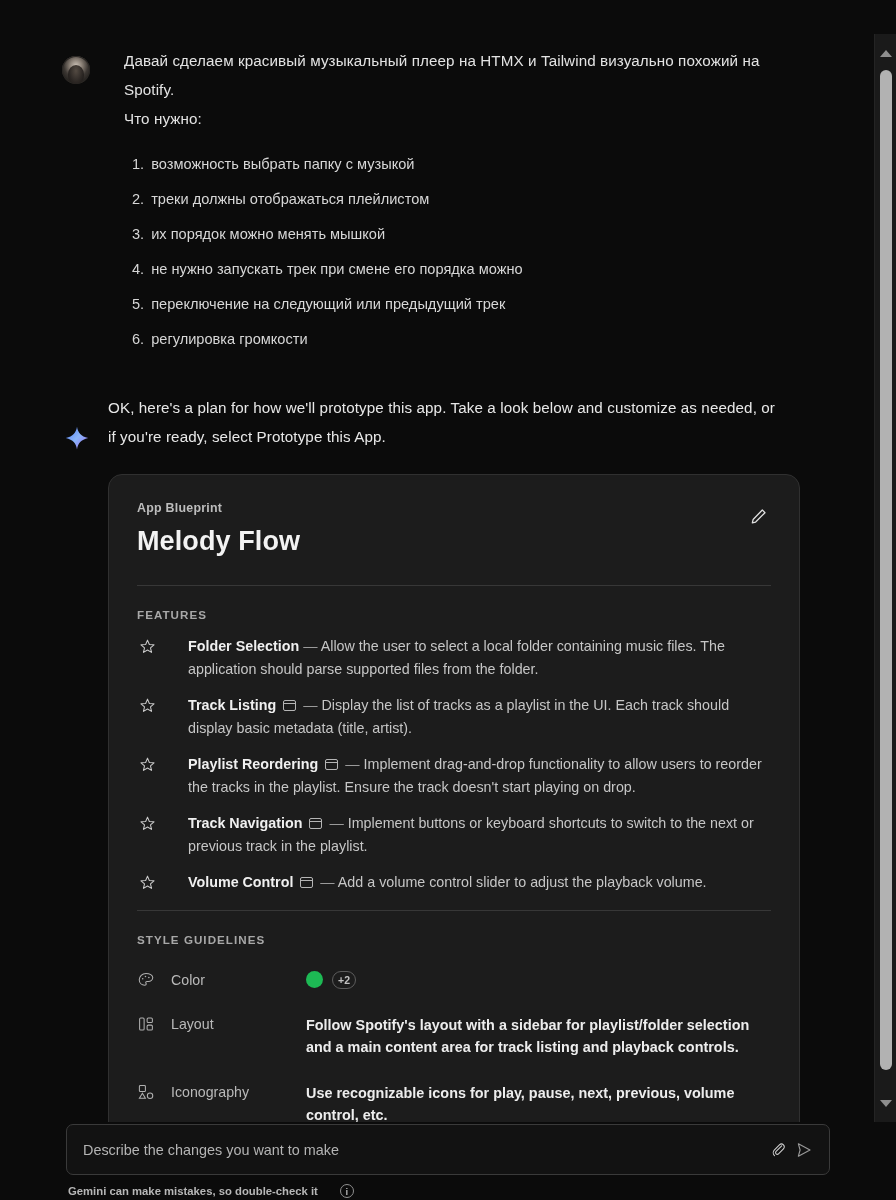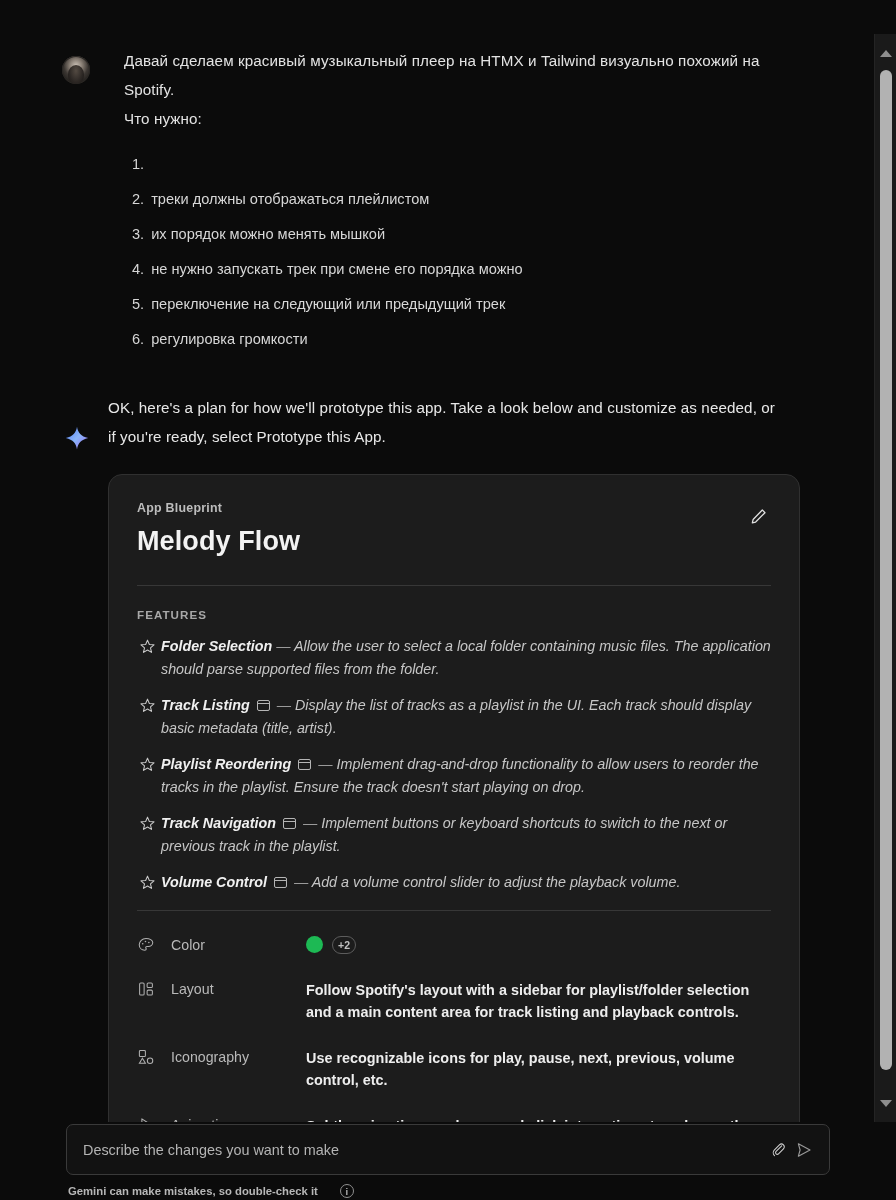--- a/index.html
+++ b/index.html
@@ -155,24 +155,23 @@
     font-size: 11.6px;
     font-weight: bold;
     color: #a8a8a8;
     letter-spacing: 1.05px;
     margin: 22px 0 14px 0;
   }
 
   
   .feat {
     display: flex;
-    gap: 5px;
+    gap: 32px;
     margin-bottom: 14px;
     padding-left: 2px;
-    font-style: italic;
   }
   .feat-star {
     flex: 0 0 17px;
     width: 17px; height: 17px;
     margin-top: 3px;
   }
   .feat-body {
     flex: 1;
     font-size: 14.3px;
     line-height: 22.5px;
@@ -356,20 +355,21 @@
     <div class="content">
 
       <div class="msg-user">
         <div class="avatar"></div>
         <div class="msg-user-body">
           <div class="user-text">Давай сделаем красивый музыкальный плеер на HTMX и Tailwind визуально похожий на Spotify.</div>
           <div class="user-text">Что нужно:</div>
           <ul class="req-list">
             <li>
               <span class="req-num">1.</span>
+              <span>возможность выбрать папку с музыкой</span>
             </li>
             <li>
               <span class="req-num">2.</span>
               <span>треки должны отображаться плейлистом</span>
             </li>
             <li>
               <span class="req-num">3.</span>
               <span>их порядок можно менять мышкой</span>
             </li>
             <li>
@@ -486,20 +486,21 @@
           <div class="feat-body">
             <span class="feat-name">Volume Control</span>
             <span class="chip-icon"></span>
             <span class="dash">—</span>
             <span>Add a volume control slider to adjust the playback volume.</span>
           </div>
         </div>
 
         <div class="divider" style="margin-top:16px;"></div>
 
+        <div class="section-label">STYLE GUIDELINES</div>
 
         <div class="style-row">
           <div class="style-icon">
             <svg viewBox="0 0 24 24" width="18" height="18" fill="none" stroke="#b0b0b0" stroke-width="1.4">
               <path d="M12 3.2 C6.9 3.2 3 7 3 11.8 C3 16 6.2 19 10.3 19 C11.6 19 12.3 18.3 12.3 17.4 C12.3 16.6 11.6 16.2 11.6 15.4 C11.6 14.6 12.3 14 13.2 14 L15 14 C18.3 14 21 11.7 21 8.8 C21 5.7 17 3.2 12 3.2 Z"></path>
               <circle cx="7.6" cy="10.4" r="1.05" fill="#b0b0b0" stroke="none"></circle>
               <circle cx="11.3" cy="7.4" r="1.05" fill="#b0b0b0" stroke="none"></circle>
               <circle cx="15.8" cy="8.6" r="1.05" fill="#b0b0b0" stroke="none"></circle>
             </svg>
           </div>

